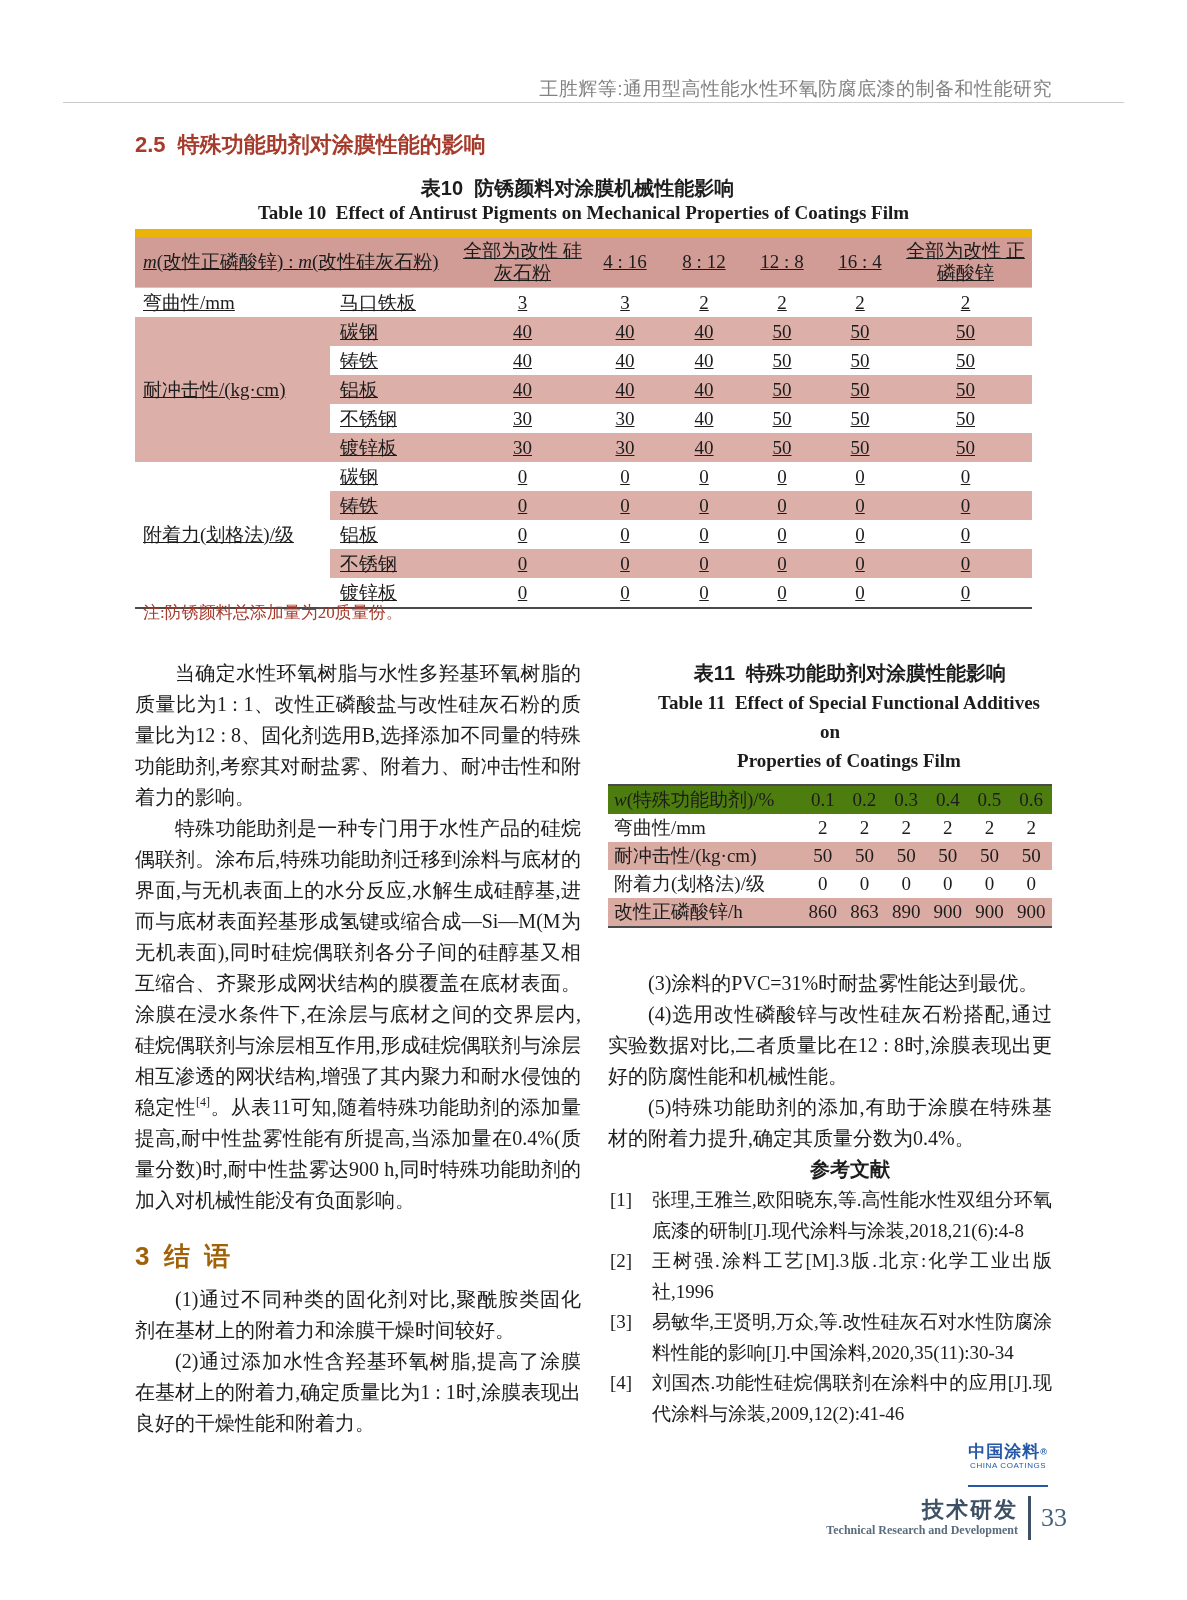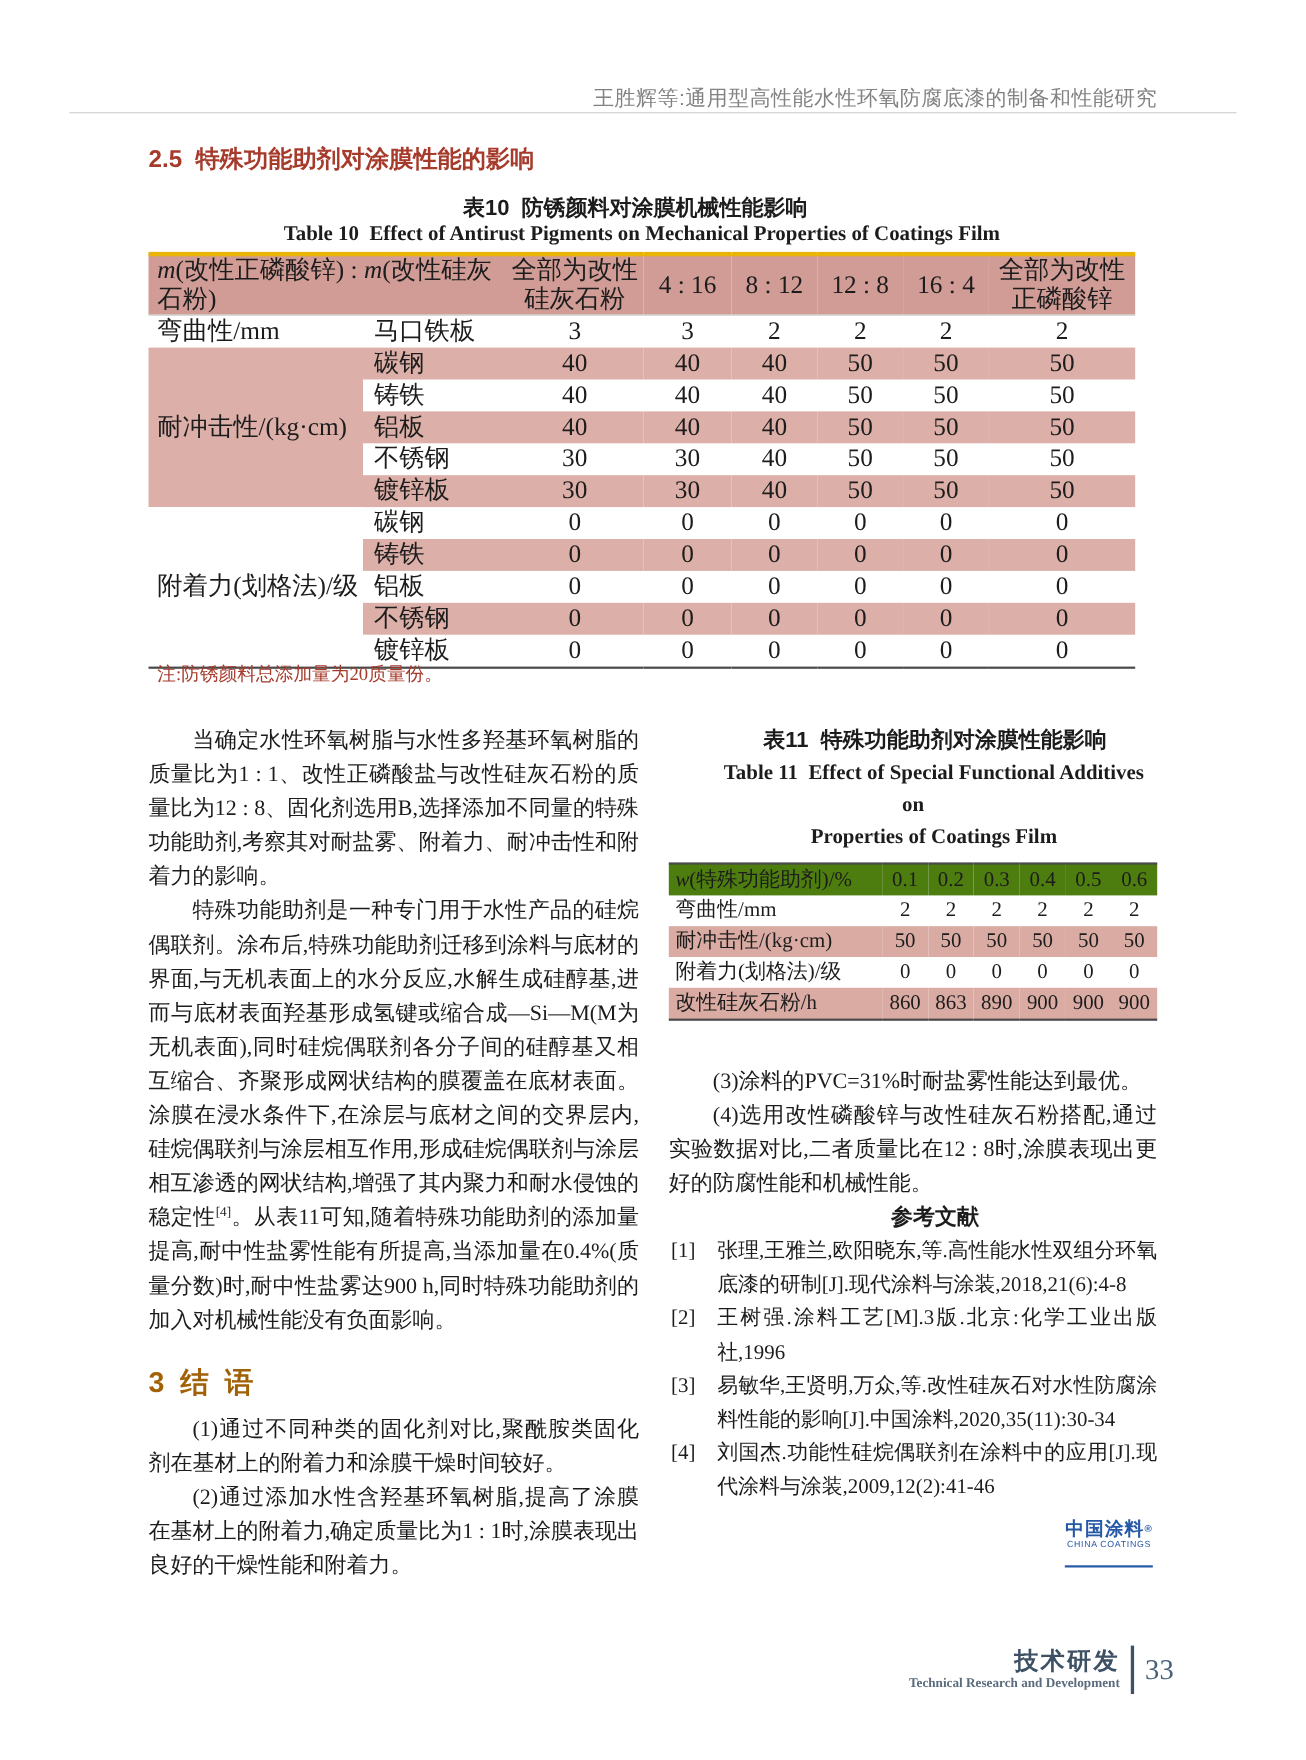--- a/index.html
+++ b/index.html
@@ -14,21 +14,21 @@
   .sec-heading{position:absolute;top:130px;left:135px;font-size:22px;font-weight:bold;
                color:#a63b2c;font-family:"Liberation Sans","DejaVu Sans",sans-serif;}
 
   .t10-cap-cn{position:absolute;top:175px;left:129px;width:897px;text-align:center;
               font-size:20px;font-weight:bold;font-family:"Liberation Sans","DejaVu Sans",sans-serif;}
   .t10-cap-en{position:absolute;top:202px;left:135px;width:897px;text-align:center;
               font-size:19px;font-weight:bold;}
 
   table{border-collapse:collapse;table-layout:fixed;}
   #table10{position:absolute;top:229px;left:135px;width:897px;
-           border-top:4px solid #eab308;border-bottom:2px solid #4a4a4a;font-size:23px;}
+           border-top:8px solid #eab308;border-bottom:2px solid #4a4a4a;font-size:19px;text-decoration:underline;}
   #table10 th,#table10 td{font-weight:normal;padding:0;vertical-align:middle;text-align:center;line-height:1.15;}
   #table10 thead th{height:50px;background:#d09c95;border-bottom:1px solid #c9c9c9;}
   #table10 thead th.lft{text-align:left;padding-left:8px;}
   #table10 tbody td{height:29px;}
   #table10 td.prop{text-align:left;padding-left:8px;}
   #table10 td.sub{text-align:left;padding-left:10px;}
   #table10 tr.pk td{background:#dcafa8;}
   #table10 td.cellpk{background:#dcafa8;}
   #table10 td.cellwh{background:#ffffff;}
   .it{font-style:italic;}
@@ -265,33 +265,34 @@
         <tr>
           <td class="lbl">附着力(划格法)/级</td>
           <td>0</td>
           <td>0</td>
           <td>0</td>
           <td>0</td>
           <td>0</td>
           <td>0</td>
         </tr>
         <tr class="pk">
-          <td class="lbl">改性硅灰石粉/h</td>
+          <td class="lbl">改性正磷酸锌/h</td>
           <td>860</td>
           <td>863</td>
           <td>890</td>
           <td>900</td>
           <td>900</td>
           <td>900</td>
         </tr>
       </tbody>
     </table>
 
     <p class="after-table">(3)涂料的PVC=31%时耐盐雾性能达到最优。</p>
     <p>(4)选用改性磷酸锌与改性硅灰石粉搭配,通过实验数据对比,二者质量比在12 : 8时,涂膜表现出更好的防腐性能和机械性能。</p>
+    <p>(5)特殊功能助剂的添加,有助于涂膜在特殊基材的附着力提升,确定其质量分数为0.4%。</p>
 
     <p class="refs-heading">参考文献</p>
 
     <div class="ref"><span class="ref-num">[1]</span><span>张理,王雅兰,欧阳晓东,等.高性能水性双组分环氧底漆的研制[J].现代涂料与涂装,2018,21(6):4-8</span></div>
     <div class="ref"><span class="ref-num">[2]</span><span>王树强.涂料工艺[M].3版.北京:化学工业出版社,1996</span></div>
     <div class="ref"><span class="ref-num">[3]</span><span>易敏华,王贤明,万众,等.改性硅灰石对水性防腐涂料性能的影响[J].中国涂料,2020,35(11):30-34</span></div>
     <div class="ref"><span class="ref-num">[4]</span><span>刘国杰.功能性硅烷偶联剂在涂料中的应用[J].现代涂料与涂装,2009,12(2):41-46</span></div>
 
     <div class="logo">
       <div class="logo-inner">

